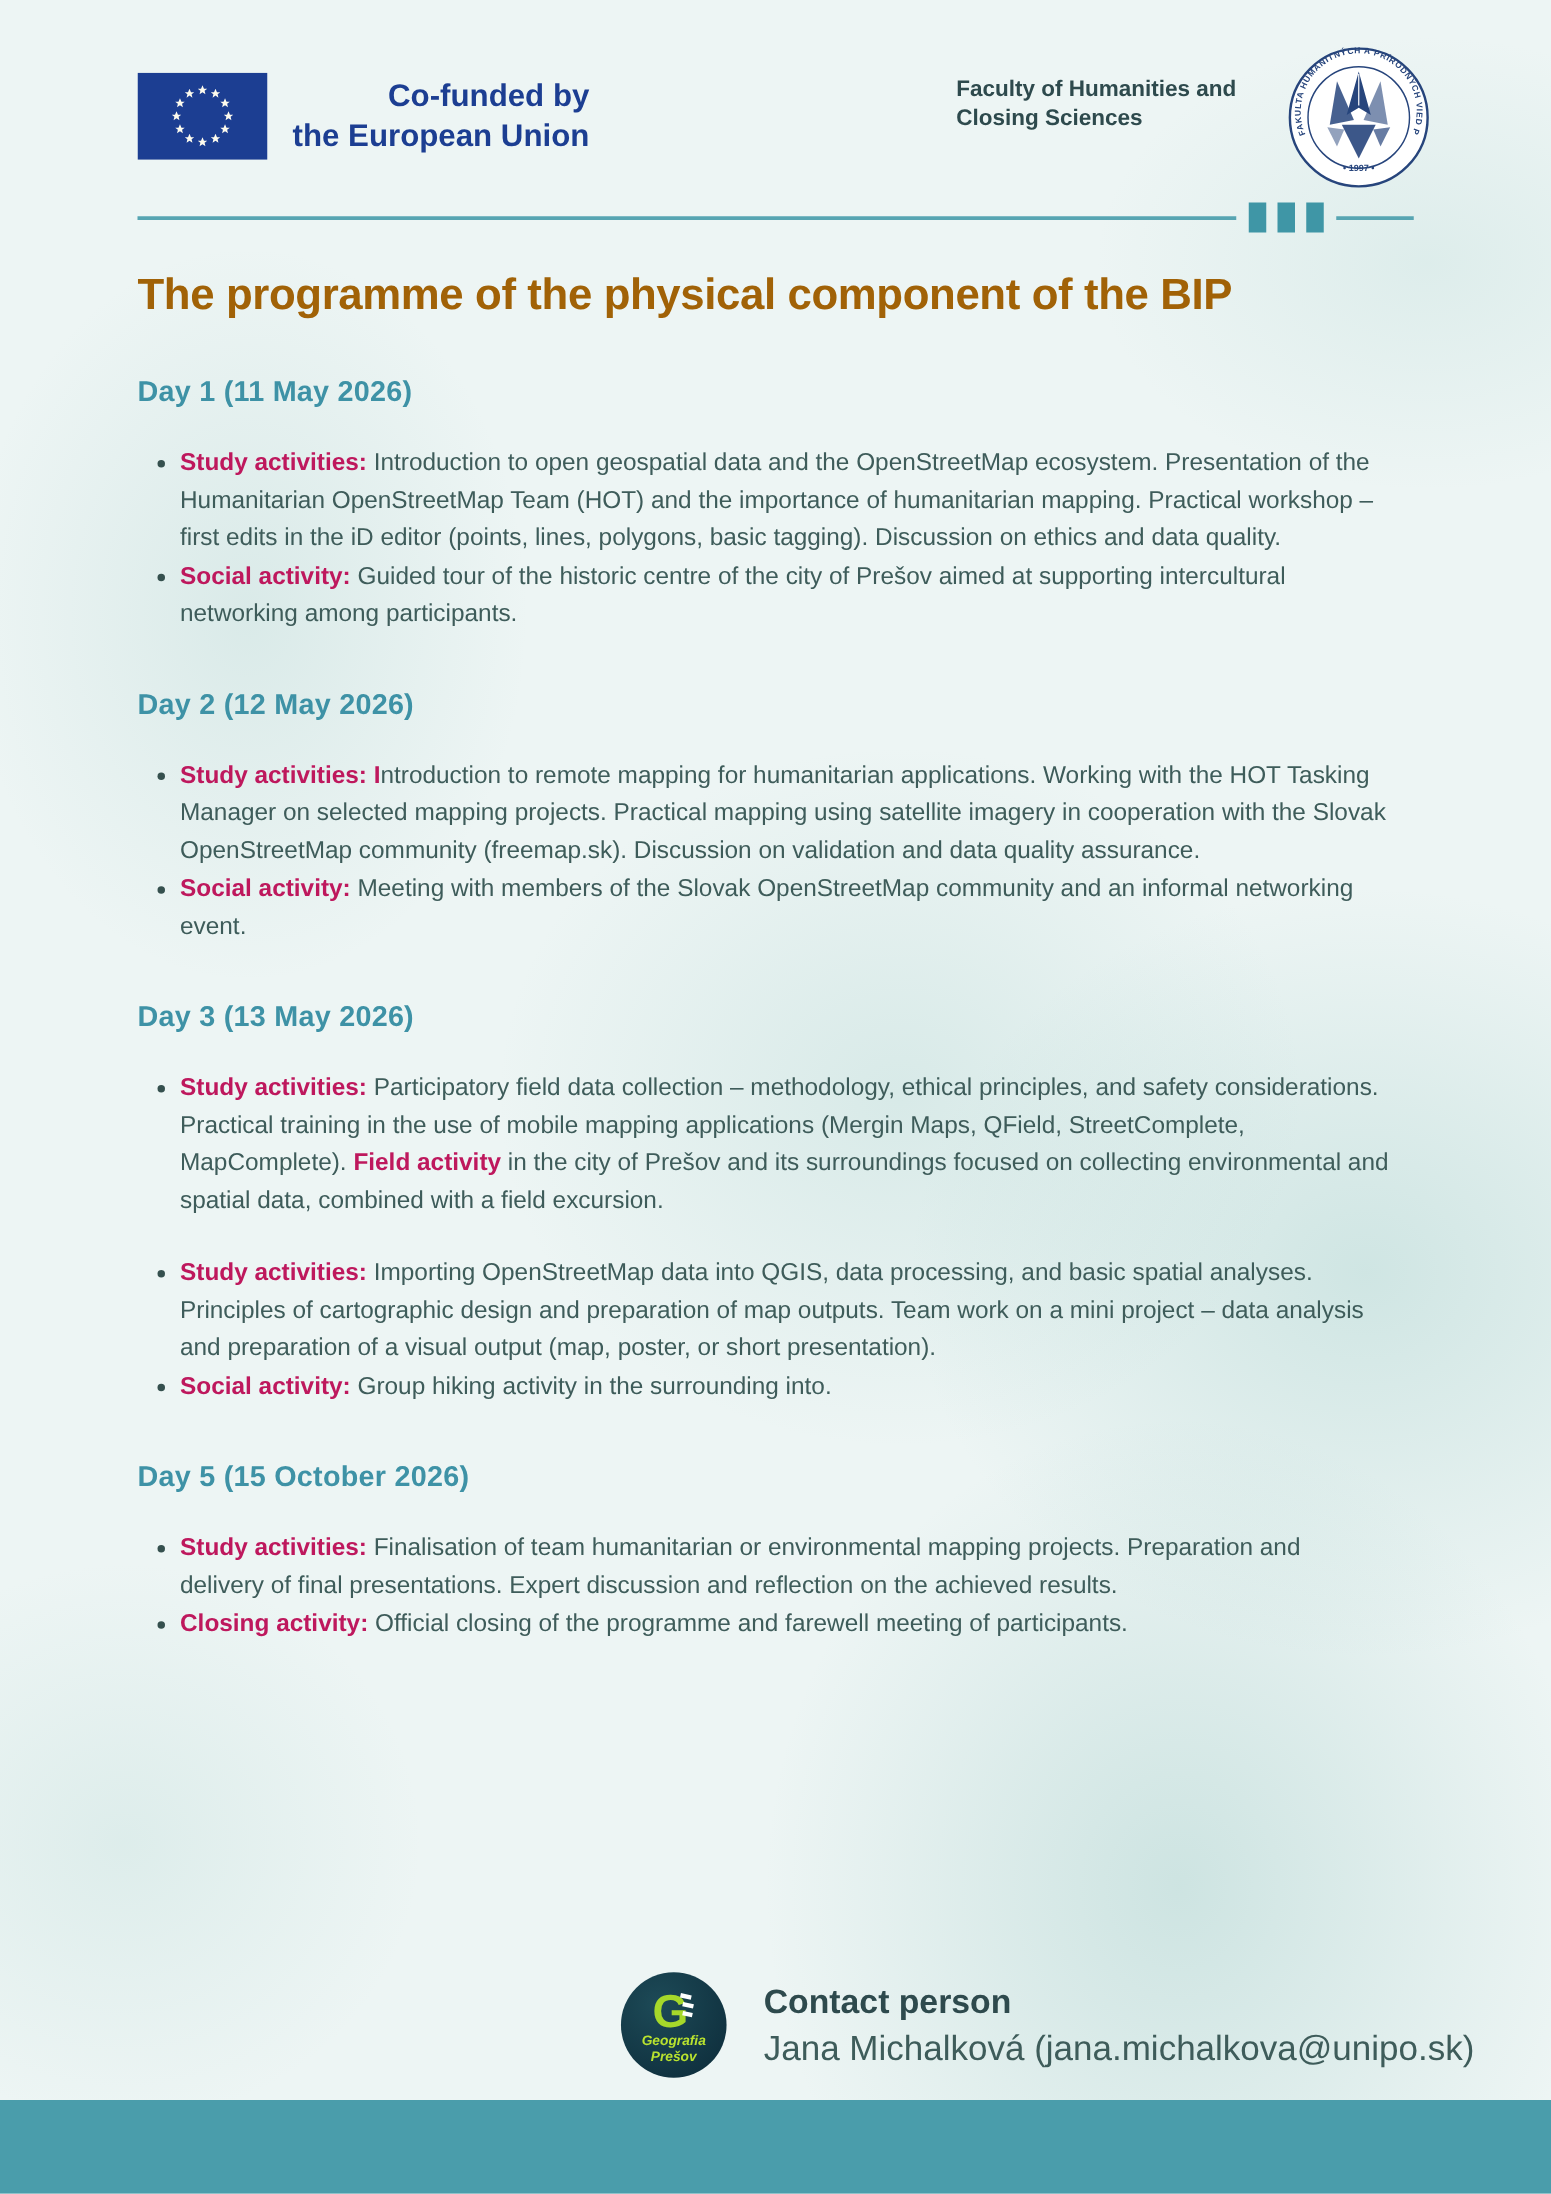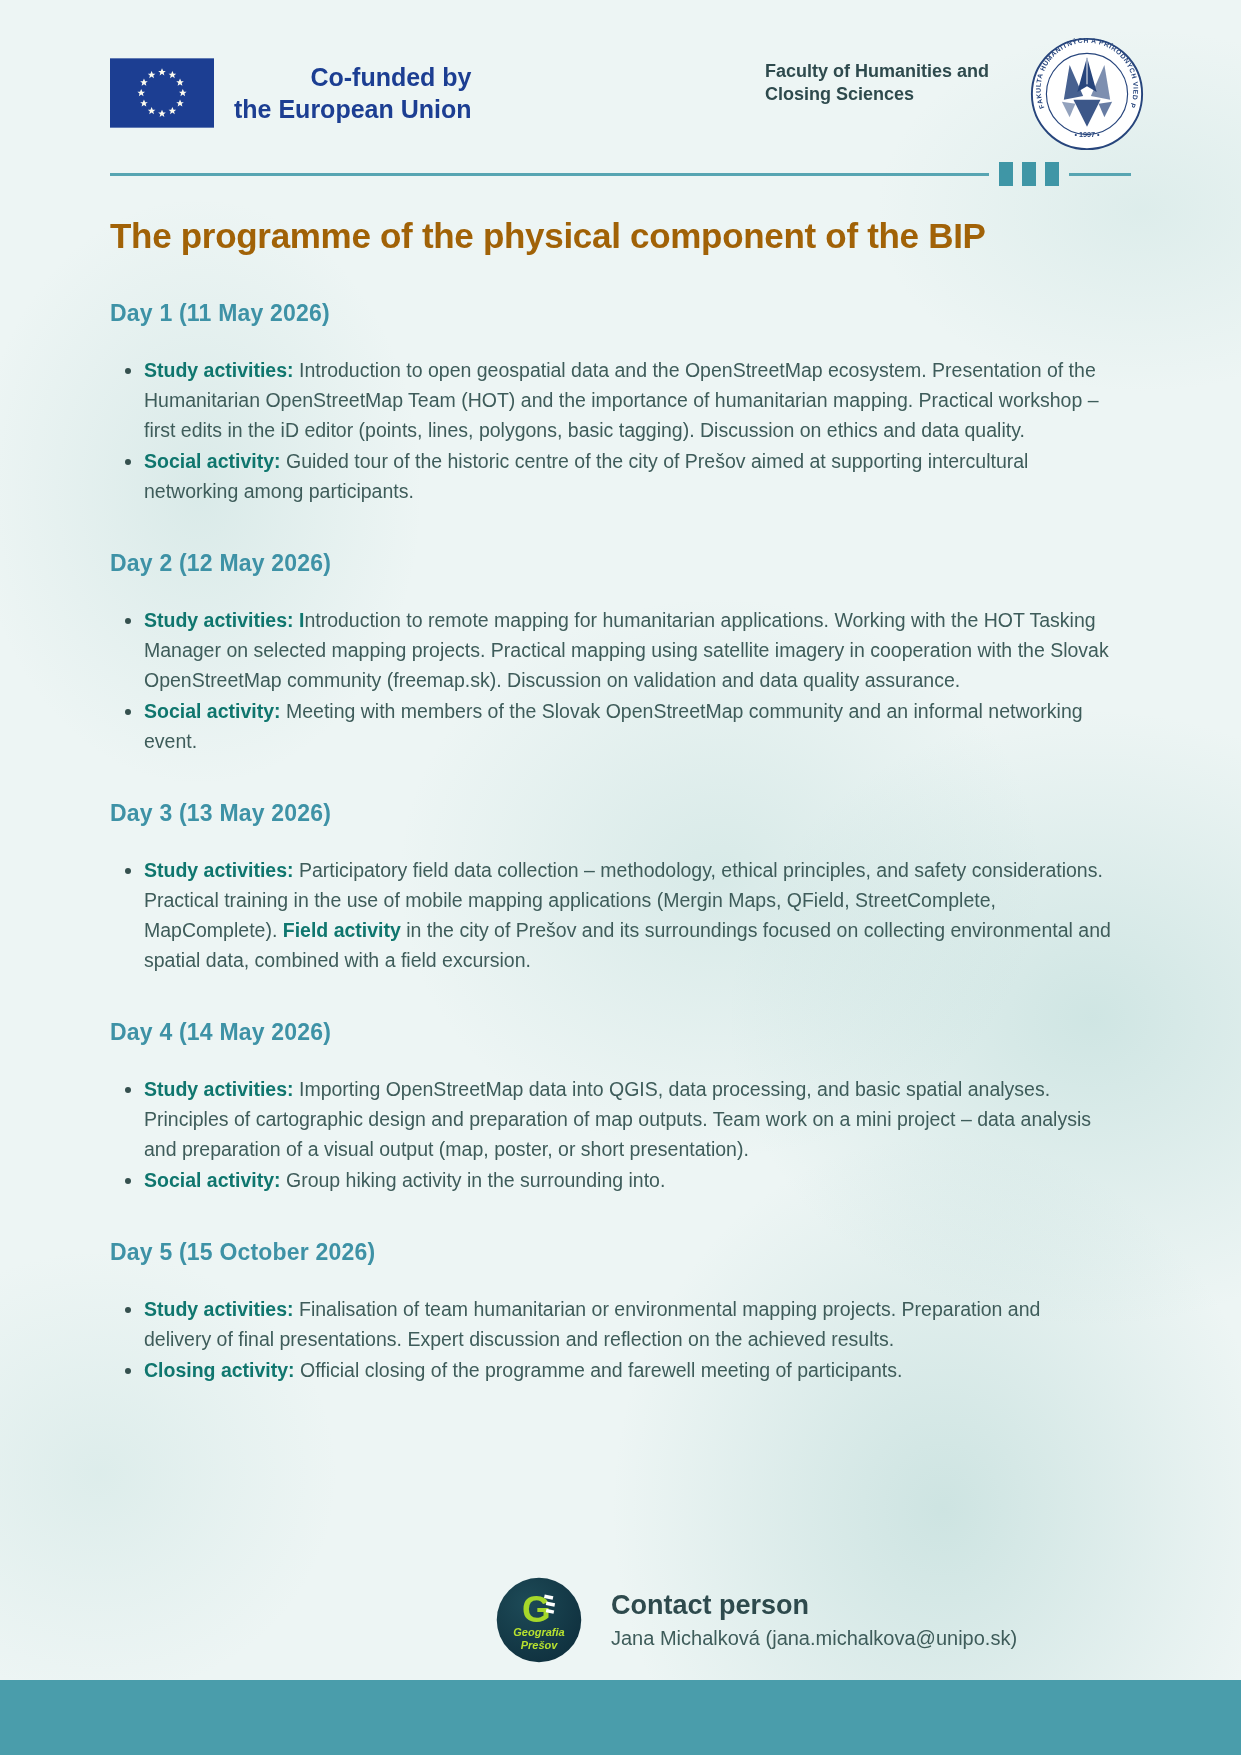--- a/index.html
+++ b/index.html
@@ -27,27 +27,27 @@
   .divider .bars{display:flex;gap:9px;margin:0 10px;}
   .divider .bars span{width:14px;height:24px;background:#3f96a6;display:block;}
   .divider .line-short{width:62px;height:3px;background:#57a5b2;}
 
   .content{padding:0 130px 0 110px;}
   .page-title{font-size:35px;font-weight:800;letter-spacing:-.3px;color:#a16207;margin:46px 0 0;}
   .day-heading{font-size:23px;font-weight:800;color:#3e92a6;margin:44px 0 0;letter-spacing:.2px;}
   ul.bullets{margin:28px 0 0;padding:0 0 0 34px;list-style:disc;}
   ul.bullets li{font-size:19.5px;line-height:30px;color:#3e5c5a;margin:0 0 1px;}
   ul.bullets li::marker{color:#35504e;}
-  ul.bullets .b{font-weight:800;color:#0f766e;margin-top:11px;}
+  ul.bullets .b{font-weight:800;color:#be185d;margin-top:11px;}
   ul.bullets .r{font-weight:400;}
 
   .contact{position:absolute;left:495px;top:1576px;display:flex;align-items:center;gap:28px;}
   .geo-logo{width:88px;height:88px;flex:0 0 auto;}
   .contact-heading{font-size:27px;font-weight:800;color:#2e4a4d;margin:0 0 6px;}
-  .contact-person{font-size:20px;font-weight:400;color:#3e5c5a;margin:0;}
+  .contact-person{font-size:28px;font-weight:400;color:#3e5c5a;margin:0;}
 
   .footer-bar{position:absolute;left:0;right:0;bottom:0;height:75px;background:#4a9dab;}
 </style>
 </head>
 <body>
 
 <div class="header">
   <div class="eu-block">
     <svg class="eu-flag" viewBox="0 0 60 40" aria-hidden="true">
       <rect width="60" height="40" fill="#1c3e92"></rect>
@@ -132,21 +132,20 @@
   </section>
 
   <section class="day">
     <h2 class="day-heading">Day 3 (13 May 2026)</h2>
     <ul class="bullets">
   <li><span class="b">Study activities:</span><span class="r"> Participatory field data collection – methodology, ethical principles, and safety considerations. Practical training in the use of mobile mapping applications (Mergin Maps, QField, StreetComplete, MapComplete). </span><span class="b">Field activity</span><span class="r"> in the city of Prešov and its surroundings focused on collecting environmental and spatial data, combined with a field excursion.</span></li>
 </ul>
   </section>
 
   <section class="day">
-    <h2 class="day-heading">Day 4 (14 May 2026)</h2>
     <ul class="bullets">
   <li><span class="b">Study activities:</span><span class="r"> Importing OpenStreetMap data into QGIS, data processing, and basic spatial analyses. Principles of cartographic design and preparation of map outputs. Team work on a mini project – data analysis and preparation of a visual output (map, poster, or short presentation).</span></li>
 
   <li><span class="b">Social activity:</span><span class="r"> Group hiking activity in the surrounding into.</span></li>
 </ul>
   </section>
 
   <section class="day">
     <h2 class="day-heading">Day 5 (15 October 2026)</h2>
     <ul class="bullets">

